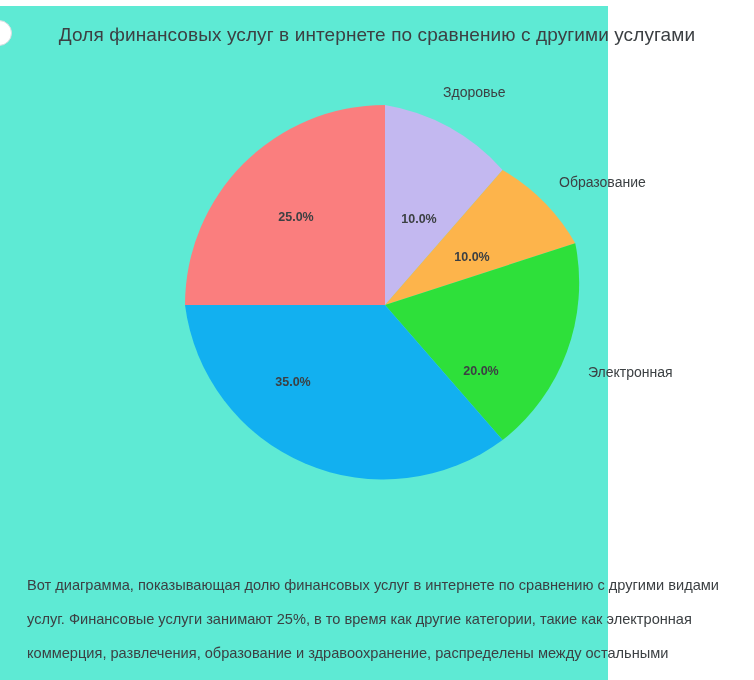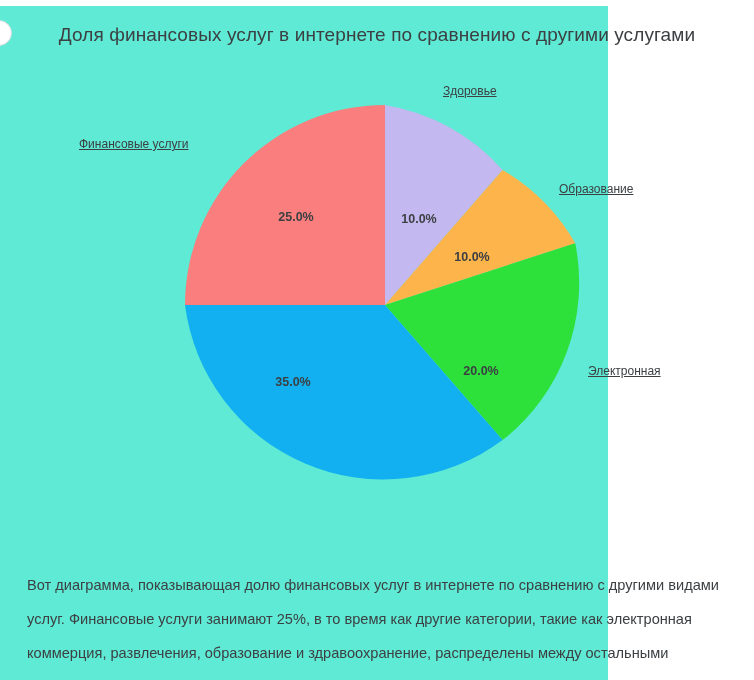--- a/index.html
+++ b/index.html
@@ -64,24 +64,23 @@
   .slice-label {
     font-family: "Liberation Sans", sans-serif;
     font-size: 12.5px;
     fill: #3c4043;
     text-anchor: middle;
     dominant-baseline: middle;
     font-weight: 700;
   }
   .cat-label {
     position: absolute;
-    font-size: 12px;
+    font-size: 14px;
     color: #3c4043;
     white-space: nowrap;
-    text-decoration: underline;
   }
   .caption {
     position: absolute;
     left: 27px;
     top: 562px;
     width: 700px;
     font-size: 14.6px;
     line-height: 34px;
     color: #3c4043;
   }
@@ -112,23 +111,22 @@
 
         <text class="slice-label" x="241" y="122">10.0%</text>
         <text class="slice-label" x="294" y="160">10.0%</text>
         <text class="slice-label" x="303" y="274">20.0%</text>
         <text class="slice-label" x="115" y="285">35.0%</text>
         <text class="slice-label" x="118" y="120">25.0%</text>
       </svg>
     </div>
 
     <div class="cat-label" style="left: 443px; top: 18px;">Здоровье</div>
-    <div class="cat-label" style="left: 559px; top: 116px;">Образование</div>
+    <div class="cat-label" style="left: 559px; top: 108px;">Образование</div>
     <div class="cat-label" style="left: 588px; top: 298px;">Электронная</div>
-    <div class="cat-label" style="left: 79px; top: 71px;">Финансовые услуги</div>
   </div>
 
   <div class="caption">
     <span>Вот диаграмма, показывающая долю финансовых услуг в интернете по сравнению с другими видами услуг. Финансовые услуги занимают 25%, в то время как другие категории, такие как электронная коммерция, развлечения, образование и здравоохранение, распределены между остальными процентами.</span>
     <span class="cite">[&gt;-]</span>
   </div>
 
 </div>
 
 </body></html>

